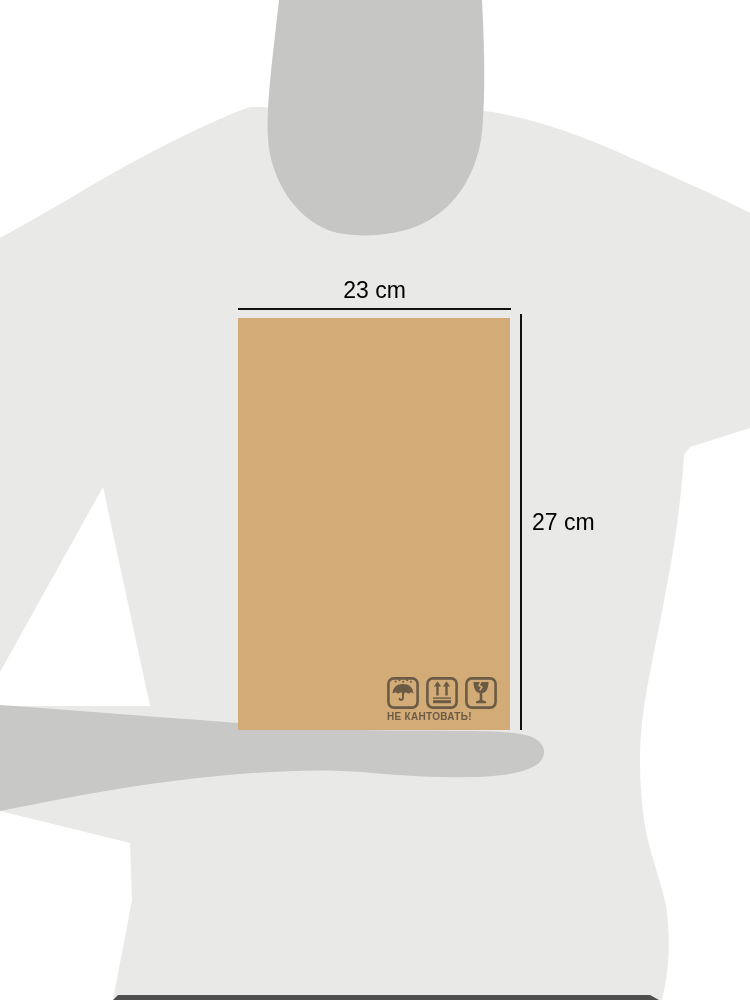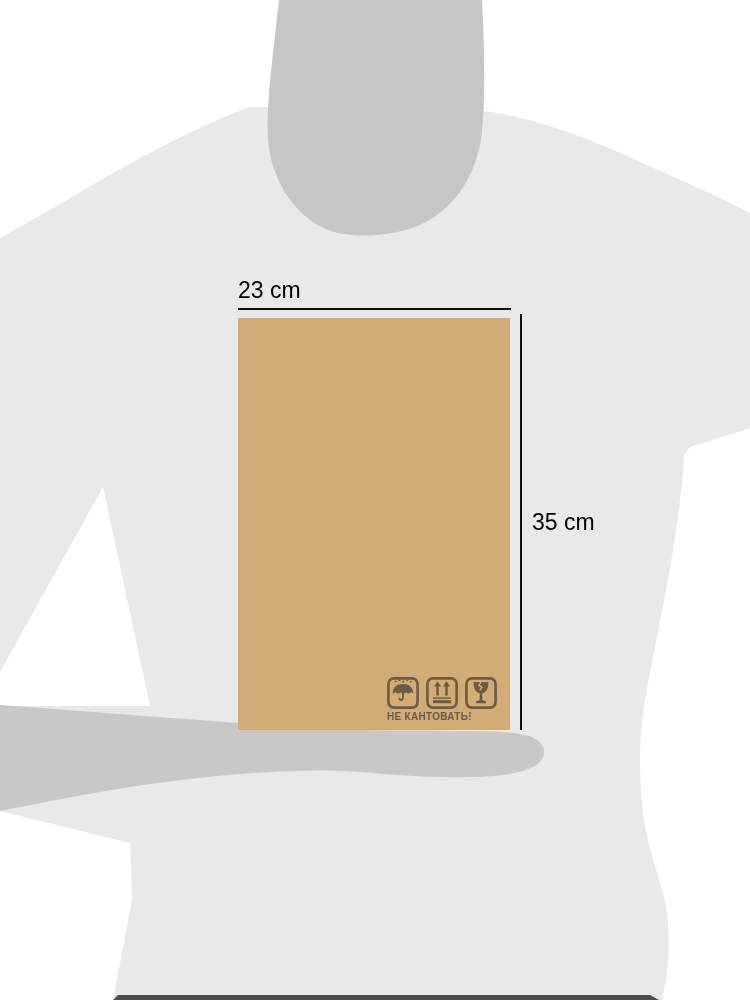--- a/index.html
+++ b/index.html
@@ -29,21 +29,21 @@
     background:var(--line);
   }
   .dim-line-v{
     position:absolute;left:520px;top:314px;width:2px;height:416px;
     background:var(--line);
   }
   .dim-label{
     position:absolute;color:var(--label);font-size:23px;line-height:1;
     white-space:nowrap;
   }
-  .dim-label.w{left:238px;top:279px;width:273px;text-align:left;}
+  .dim-label.w{left:238px;top:279px;width:273px;text-align:center;}
   .dim-label.h{left:532px;top:511px;}
   .mark-block{
     position:absolute;right:13px;bottom:8px;
     display:flex;flex-direction:column;align-items:flex-start;gap:3px;
   }
   .mark-icons{display:flex;gap:7px;}
   .mark-icons svg{display:block;color:var(--icon);}
   .warning{
     color:var(--icon);font-size:10px;font-weight:bold;letter-spacing:.3px;
     line-height:1;white-space:nowrap;
@@ -137,15 +137,15 @@
 
       </div>
       <div class="warning">НЕ КАНТОВАТЬ!</div>
     </div>
   </div>
 
   <div class="dim-line-h"></div>
   <div class="dim-line-v"></div>
 
   <div class="dim-label w">23 cm</div>
-  <div class="dim-label h">35 cm</div>
+  <div class="dim-label h">27 cm</div>
 
 </div>
 
 </body></html>

